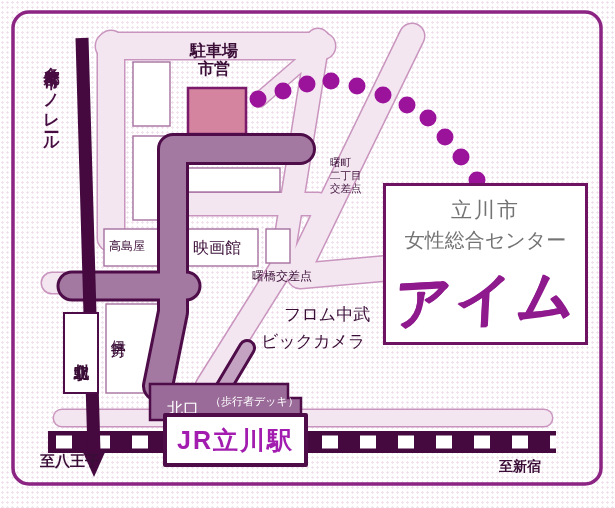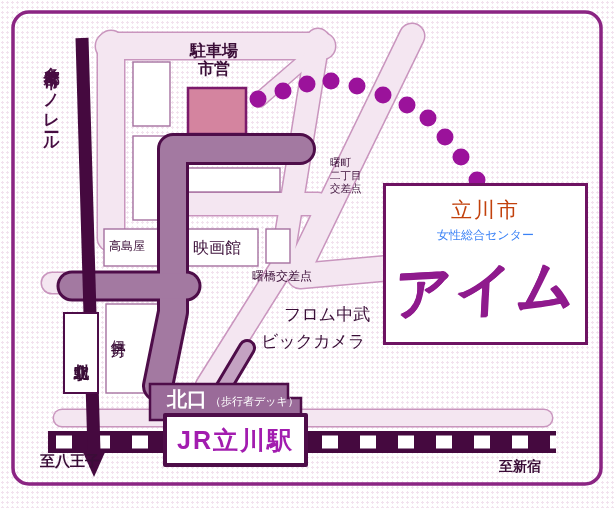--- a/index.html
+++ b/index.html
@@ -16,36 +16,36 @@
   .whitebox{position:absolute;background:#fff;border:3px solid #4e0d49;box-sizing:border-box;
     display:flex;align-items:center;justify-content:center;}
   
   #kita-box{left:63px;top:312px;width:36px;height:82px;border-width:2.5px;}
   #kita-box .t{font-size:15px;font-weight:bold;color:#3a0d37;letter-spacing:1px;}
   #jr-box{left:163px;top:413px;width:145px;height:54px;border-width:4px;border-radius:2px;}
   #jr-box .t{font-size:25px;font-weight:bold;color:#a21caf;letter-spacing:2px;}
   
   #aim-box{position:absolute;left:383px;top:183px;width:205px;height:162px;background:#fff;
     border:3.5px solid #6e1362;box-sizing:border-box;text-align:center;padding-top:10px;}
-  #aim-box .l1{font-size:21px;color:#c2410c;letter-spacing:2px;}
-  #aim-box .l2{font-size:12px;color:#3b82f6;letter-spacing:0px;margin-top:3px;}
+  #aim-box .l1{font-size:21px;color:#737373;letter-spacing:2px;}
+  #aim-box .l2{font-size:20px;color:#737373;letter-spacing:0px;margin-top:3px;}
   #aim-logo{display:inline-block;margin-top:8px;font-size:56px;font-weight:900;color:#8f1a8d;
     transform:rotate(-3deg) skewX(-6deg);letter-spacing:4px;
     text-shadow:1px 0 0 #8f1a8d,0 1px 0 #8f1a8d;}
   
   #monorail-lbl{left:42px;top:54px;font-size:16px;font-weight:bold;color:#470d42;}
   #parking-lbl{left:180px;top:42px;width:68px;text-align:center;font-size:16px;font-weight:bold;}
   #takashimaya-lbl{left:109px;top:240px;font-size:12px;}
   #cinema-lbl{left:193px;top:239px;font-size:16px;}
   #isetan-lbl{left:110px;top:328px;font-size:15px;}
   #akebonocho-lbl{left:330px;top:156px;font-size:10.5px;line-height:1.25;text-align:left;}
   #akebonobashi-lbl{left:252px;top:270px;font-size:12px;}
   #fromnakamu-lbl{left:284px;top:305px;font-size:17px;}
   #biccamera-lbl{left:261px;top:332px;font-size:17px;}
-  #kitaguchi-lbl{left:167px;top:388px;font-size:20px;font-weight:bold;color:#ffffff;}
+  #kitaguchi-lbl{left:167px;top:400px;font-size:16px;font-weight:normal;color:#ffffff;}
   #decknote-lbl{left:210px;top:395px;font-size:11px;color:#ffffff;}
   #hachioji-lbl{left:40px;top:452px;font-size:15px;font-weight:bold;}
   #shinjuku-lbl{left:499px;top:458px;font-size:14px;font-weight:bold;}
 </style>
 </head>
 <body>
 
 <div id="stage">
 
   <svg id="mapsvg" width="615" height="508" viewBox="0 0 615 508">

